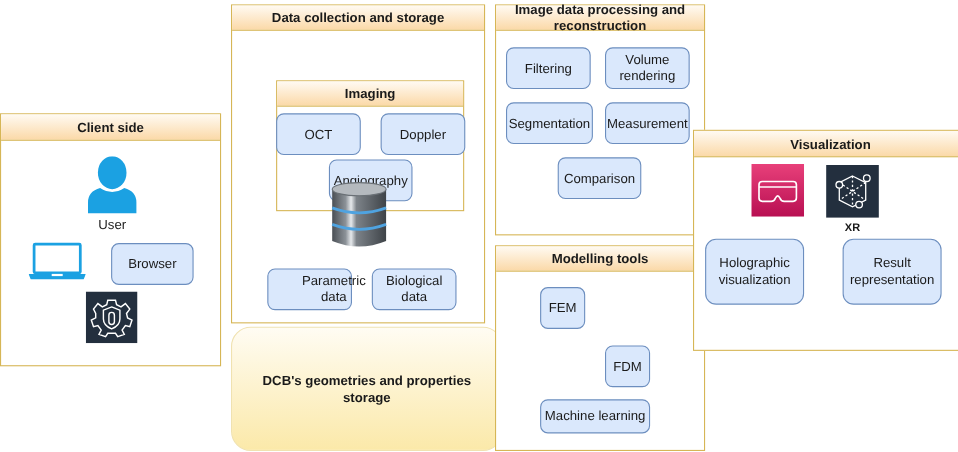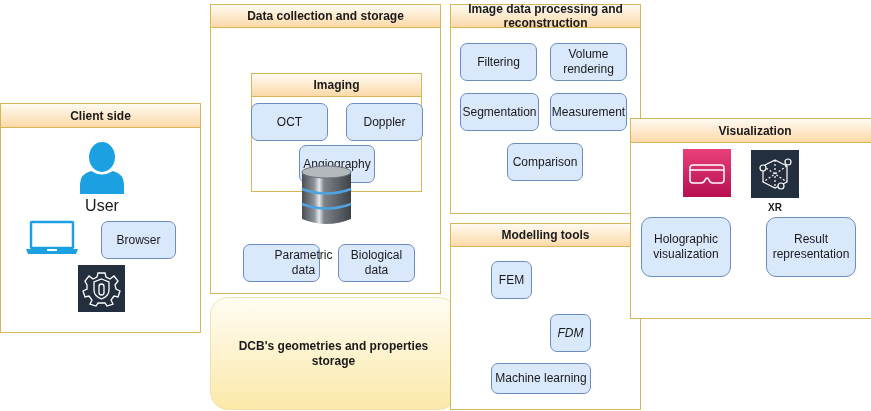--- a/index.html
+++ b/index.html
@@ -7,21 +7,21 @@
          font-family:"Liberation Sans", sans-serif; color:#1a1a1a; }
   .panel { position:absolute; border:1px solid #d6b656; background:#ffffff; box-sizing:border-box; }
   .panel-head { position:absolute; left:0; right:0; top:0; border-bottom:1px solid #d6b656;
     background:linear-gradient(to bottom,#fffaf2,#fbd9a8); text-align:center;
     font-size:12px; font-weight:bold; display:flex; align-items:center; justify-content:center;
     line-height:14px; box-sizing:border-box; }
   .node { position:absolute; background:#dae8fc; border:1px solid #6c8ebf; border-radius:7px;
     box-sizing:border-box; display:flex; align-items:center; justify-content:center; text-align:center;
     font-size:12px; line-height:15px; color:#1a1a1a; }
   .icon { position:absolute; }
-  .label { position:absolute; font-size:16px; text-align:center; }
+  .label { position:absolute; font-size:12px; text-align:center; }
   .storage { position:absolute; border:1px solid #f0e2b0; border-radius:18px; box-sizing:border-box;
     background:linear-gradient(to bottom,#fffcf3,#fbe9a9); display:flex; align-items:center;
     justify-content:center; text-align:center; font-size:12px; font-weight:bold; line-height:15px; }
 </style>
 </head>
 <body>
 
 <div class="panel" style="left:0;top:103px;width:201px;height:230px;">
   <div class="panel-head" style="height:24px;">Client side</div>
   <svg class="icon" style="left:76px;top:38px;" width="50" height="52" viewBox="0 0 50 52">
@@ -79,21 +79,21 @@
   <div class="node" style="left:9px;top:38px;width:77px;height:38px;">Filtering</div>
   <div class="node" style="left:99px;top:38px;width:77px;height:38px;">Volume rendering</div>
   <div class="node" style="left:9px;top:88px;width:79px;height:38px;">Segmentation</div>
   <div class="node" style="left:56px;top:138px;width:76px;height:38px;">Comparison</div>
   <div class="node" style="left:99px;top:88px;width:77px;height:38px;">Measurement</div>
 </div>
 
 <div class="panel" style="left:450px;top:223px;width:191px;height:187px;">
   <div class="panel-head" style="height:23px;">Modelling tools</div>
   <div class="node" style="left:40px;top:37px;width:41px;height:38px;">FEM</div>
-  <div class="node" style="left:99px;top:90px;width:41px;height:38px;font-style:italic;">FDM</div>
+  <div class="node" style="left:99px;top:90px;width:41px;height:38px;">FDM</div>
   <div class="node" style="left:40px;top:139px;width:100px;height:31px;">Machine learning</div>
 </div>
 
 <div class="panel" style="left:630px;top:118px;width:250px;height:201px;">
   <div class="panel-head" style="height:24px;">Visualization</div>
   <svg class="icon" style="left:52px;top:30px;" width="48" height="48" viewBox="0 0 48 48">
     <defs>
       <linearGradient id="vrg" x1="0" x2="0" y1="0" y2="1">
         <stop offset="0" stop-color="#e8407a"></stop>
         <stop offset="1" stop-color="#b80f52"></stop>

